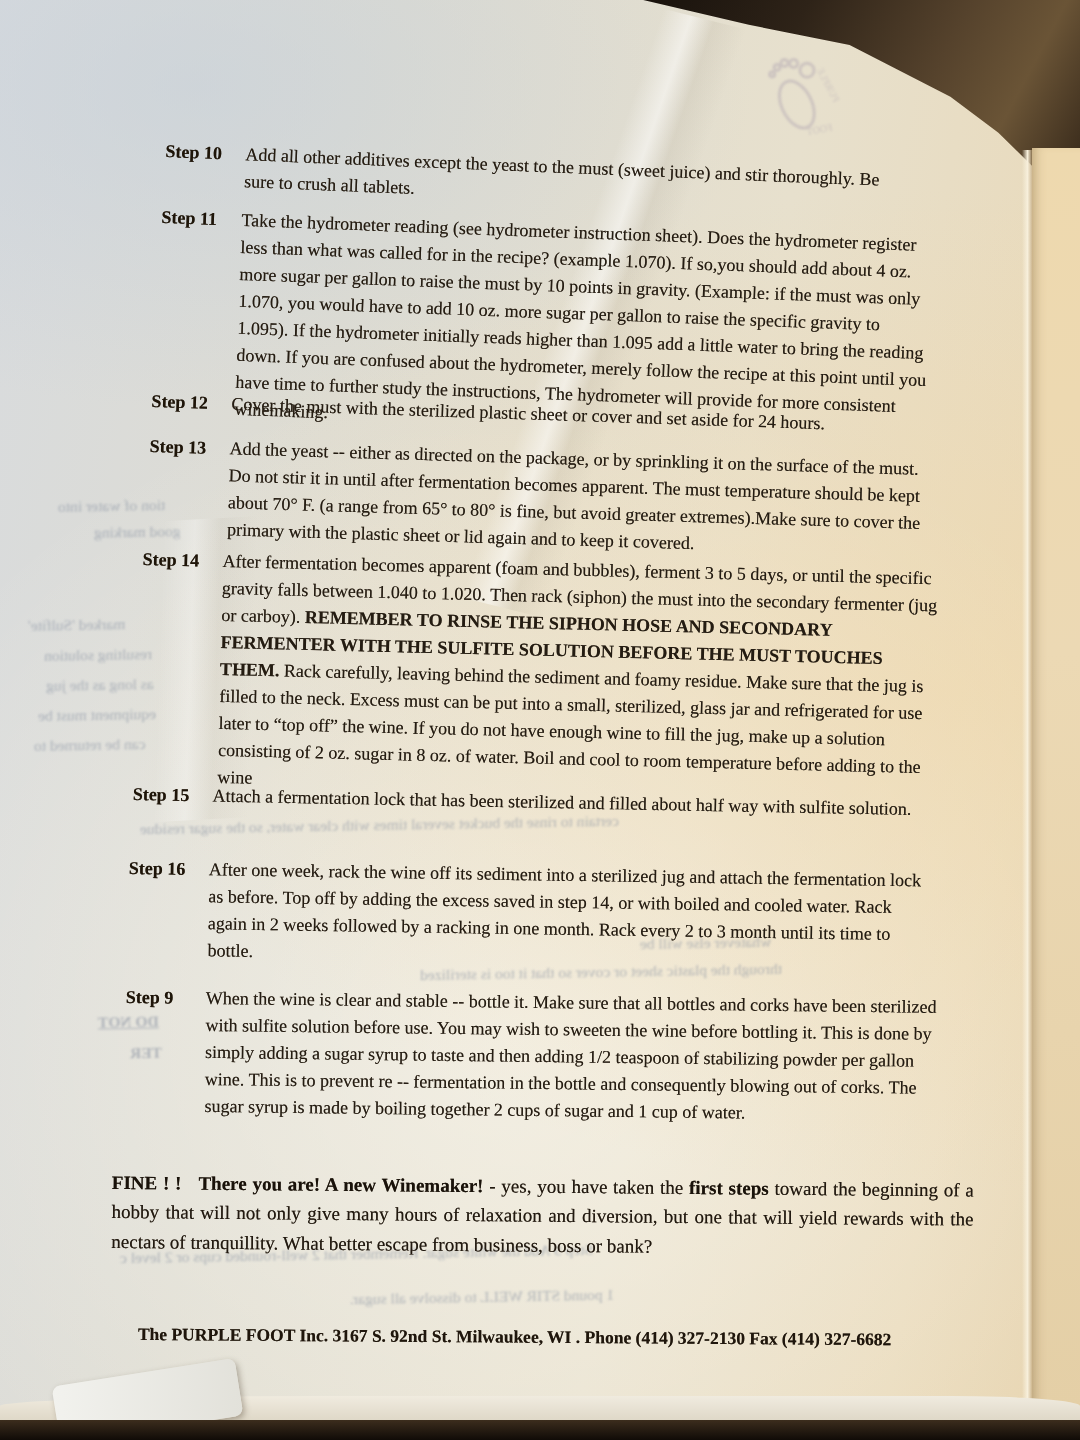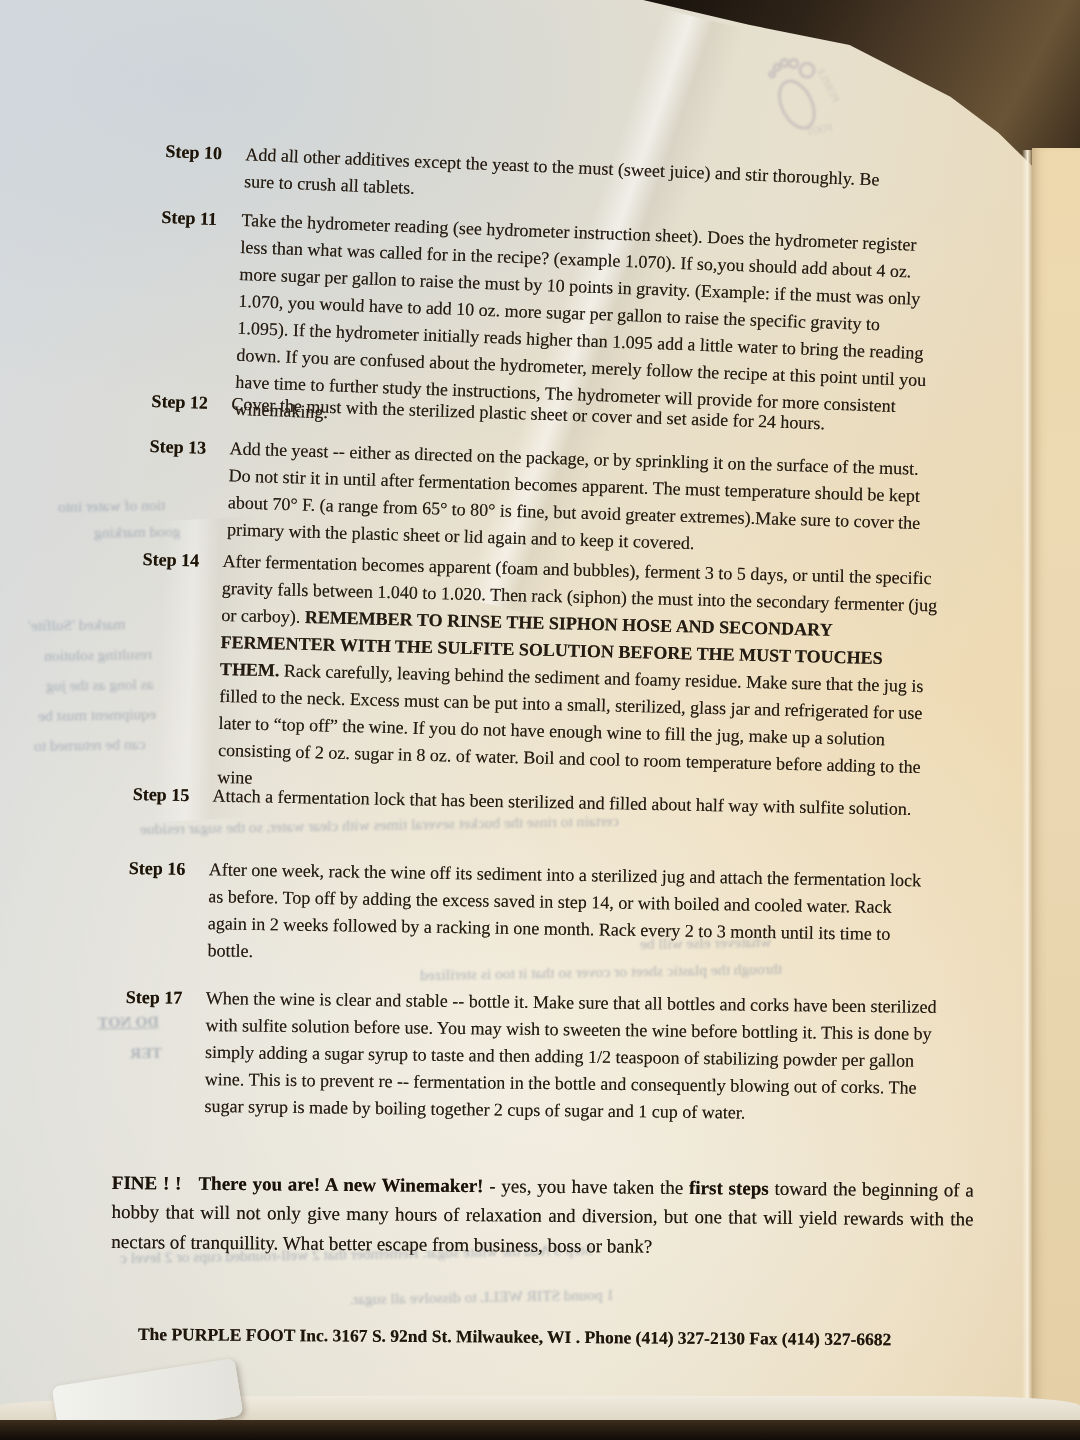--- a/index.html
+++ b/index.html
@@ -159,21 +159,21 @@
     <span class="label">Step 15</span>
     <div class="body" style="width:726px;">Attach a fermentation lock that has been sterilized and filled about half way with sulfite solution.</div>
   </div>
 
   <div class="step" style="left:129px;top:855px;transform:rotate(0.9deg);">
     <span class="label">Step 16</span>
     <div class="body" style="width:718px;">After one week, rack the wine off its sediment into a sterilized jug and attach the fermentation lock as before. Top off by adding the excess saved in step 14, or with boiled and cooled water. Rack again in 2 weeks followed by a racking in one month. Rack every 2 to 3 month until its time to bottle.</div>
   </div>
 
   <div class="step" style="left:126px;top:984px;transform:rotate(0.7deg);">
-    <span class="label">Step 17</span>
+    <span class="label">Step 9</span>
     <div class="body" style="width:740px;">When the wine is clear and stable -- bottle it. Make sure that all bottles and corks have been sterilized with sulfite solution before use. You may wish to sweeten the wine before bottling it. This is done by simply adding a sugar syrup to taste and then adding 1/2 teaspoon of stabilizing powder per gallon wine. This is to prevent re -- fermentation in the bottle and consequently blowing out of corks. The sugar syrup is made by boiling together 2 cups of sugar and 1 cup of water.</div>
   </div>
 
   <p class="closing" style="left:112px;top:1168px;width:862px;transform:rotate(0.5deg);"><b>FINE ! !</b>&nbsp;&nbsp;<b> There you are!  A new Winemaker!</b><span> - yes, you have taken the </span><b>first steps</b><span> toward the beginning of a hobby that will not only give many hours of relaxation and diversion, but one that will yield rewards with the nectars of tranquillity.  What better escape from business, boss or bank?</span></p>
 
   <div class="footer-line" style="left:138px;top:1324px;transform:rotate(0.4deg);">The PURPLE FOOT Inc. 3167 S. 92nd St. Milwaukee, WI . Phone (414) 327-2130   Fax (414) 327-6682</div>
 
   <div class="bottom-under"></div>
   <div class="corner-fold"></div>
   <div class="bottom-dark"></div>

